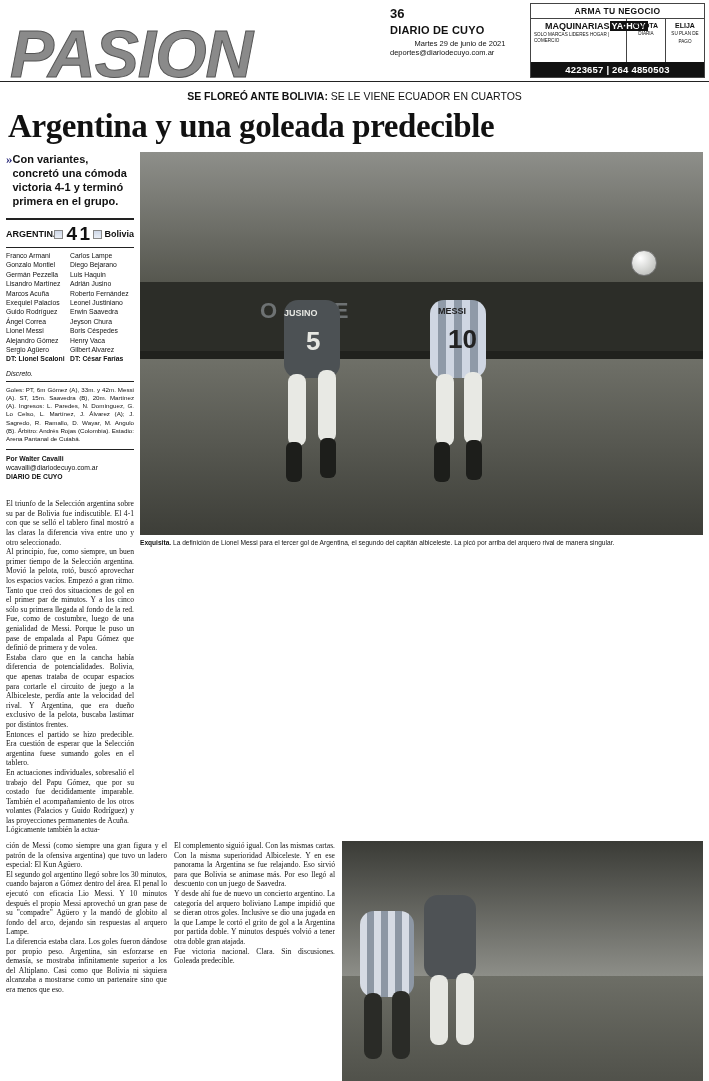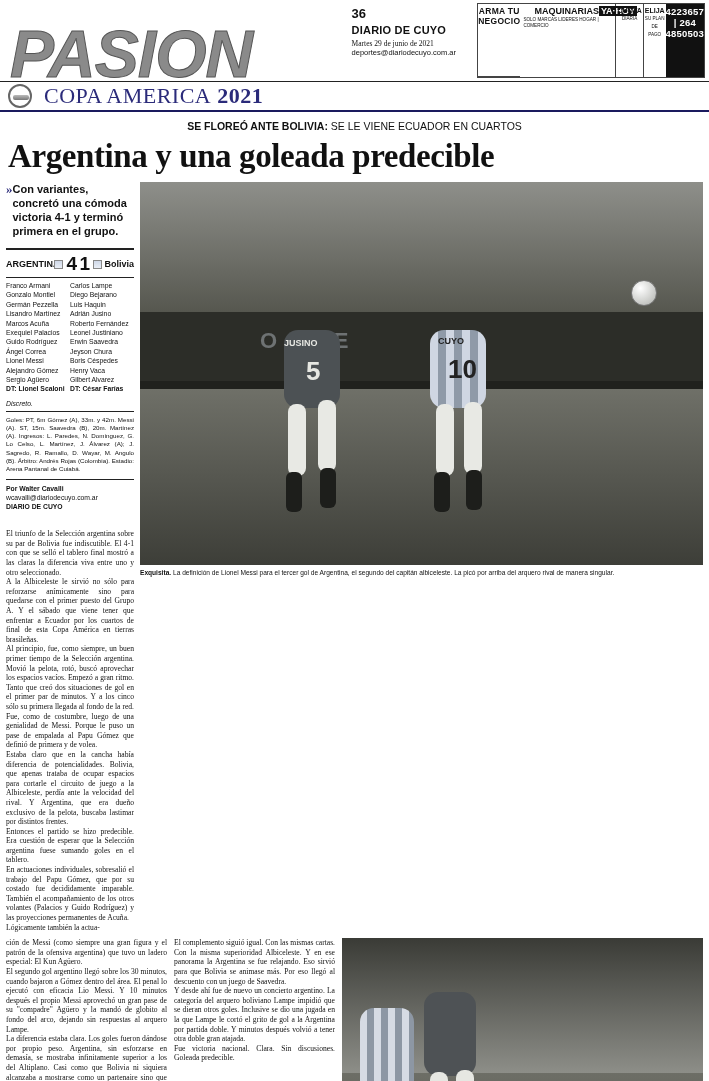--- a/index.html
+++ b/index.html
@@ -18,23 +18,23 @@
   .logo-word {
     font-family:"Liberation Sans", sans-serif;
     font-weight:bold; font-size:66px; line-height:68px;
     letter-spacing:-1px;
     color:#8a8a8a;
     -webkit-text-stroke:1px #555;
   }
   .mast-mid { width:140px; padding-top:6px; }
   .mast-mid .pg { font-family:"Liberation Sans", sans-serif; font-weight:bold; font-size:13px; }
   .mast-mid .dn { font-family:"Liberation Sans", sans-serif; font-weight:bold; font-size:11px; margin-top:3px; letter-spacing:.2px;}
-  .mast-mid .dt { font-family:Liberation Serif, serif; font-size:7.5px; margin-top:3px; }
+  .mast-mid .dt { font-family:Liberation Sans, sans-serif; font-size:7.5px; margin-top:3px;text-align:center; }
   .mast-mid .em { font-family:"Liberation Sans", sans-serif; font-size:7.5px; }
-  .ad-box { flex:1; border:1px solid #444; margin:3px 4px 3px 0; display:flex; flex-direction:row; }
+  .ad-box { flex:1; border:1px solid #444; margin:3px 4px 3px 0; display:flex; flex-direction:column; }
   .ad-top { font-family:"Liberation Sans", sans-serif; font-size:8.5px; font-weight:bold; text-align:center; border-bottom:1px solid #444; padding:2px 0; letter-spacing:.3px;}
   .ad-mid { display:flex; flex:1; }
   .ad-mid-l { width:96px; border-right:1px solid #444; padding:2px 3px; }
   .ad-brand { font-family:"Liberation Sans", sans-serif; font-size:9px; font-weight:bold;margin-left:11px; }
   .ad-brand .hoy { background:#111; color:#fff; padding:0 2px; }
   .ad-sub { font-family:"Liberation Sans", sans-serif; font-size:4.6px; line-height:5.6px; margin-top:1px;}
   .ad-mid-r { flex:1; display:flex; }
   .ad-cell { flex:1; text-align:center; font-family:"Liberation Sans", sans-serif; font-size:7px; font-weight:bold; line-height:8px; padding:3px 1px; border-right:1px solid #444;}
   .ad-cell:last-child{ border-right:none; }
   .ad-cell small { display:block; font-size:4.6px; font-weight:normal; }
@@ -150,28 +150,20 @@
           <div class="ad-cell">
             <span>ELIJA</span>
             <small>SU PLAN DE PAGO</small>
           </div>
         </div>
       </div>
       <div class="ad-bot">4223657  |  264 4850503</div>
     </div>
   </div>
 
-  <div class="copa-bar">
-    <div class="copa-logo">
-        <div class="ring"></div>
-      </div>
-    <div class="copa-title">
-      <span>COPA AMERICA</span>&nbsp;<b class="yr">2021</b>
-    </div>
-  </div>
 
   <div class="kicker">
     <b>SE FLOREÓ ANTE BOLIVIA:</b><span> SE LE  VIENE ECUADOR EN CUARTOS</span>
   </div>
 
   <div class="headline">Argentina y una goleada predecible</div>
 
   <div class="top-area">
 
     <div class="left-col">
@@ -225,21 +217,20 @@
       </div>
 
       <div class="byline">
         <div class="nm">Por Walter Cavalli</div>
         <div>wcavalli@diariodecuyo.com.ar</div>
         <div class="dd">DIARIO DE CUYO</div>
       </div>
 
       <div class="bodytext">
         <p>El triunfo de la Selección argentina sobre su par de Bolivia fue indiscutible. El 4-1 con que se selló el tablero final mostró a las claras la diferencia viva entre uno y otro seleccionado.</p>
-        <p>A la Albiceleste le sirvió no sólo para reforzarse anímicamente sino para quedarse con el primer puesto del Grupo A. Y el sábado que viene tener que enfrentar a Ecuador por los cuartos de final de esta Copa América en tierras brasileñas.</p>
         <p>Al principio, fue, como siempre, un buen primer tiempo de la Selección argentina. Movió la pelota, rotó, buscó aprovechar los espacios vacíos. Empezó a gran ritmo. Tanto que creó dos situaciones de gol en el primer par de minutos. Y a los cinco sólo su primera llegada al fondo de la red. Fue, como de costumbre, luego de una genialidad de Messi. Porque le puso un pase de empalada al Papu Gómez que definió de primera y de volea.</p>
         <p>Estaba claro que en la cancha había diferencia de potencialidades. Bolivia, que apenas trataba de ocupar espacios para cortarle el circuito de juego a la Albiceleste, perdía ante la velocidad del rival. Y Argentina, que era dueño exclusivo de la pelota, buscaba lastimar por distintos frentes.</p>
         <p>Entonces el partido se hizo predecible. Era cuestión de esperar que la Selección argentina fuese sumando goles en el tablero.</p>
         <p>En actuaciones individuales, sobresalió el trabajo del Papu Gómez, que por su costado fue decididamente  imparable. También el acompañamiento de los otros volantes (Palacios y Guido Rodríguez) y las proyecciones permanentes de Acuña.</p>
         <p>Lógicamente también la actua-</p>
       </div>
     </div>
 
     <div class="photo-col">
       <div class="photo">
@@ -260,21 +251,21 @@
           <div class="numtag" style="left:0; top:8px; font-size:9px;">JUSINO</div>
           <div class="numtag" style="left:22px; top:26px; font-size:26px;">5</div>
         </div>
 
         <div class="pl p2">
           <div class="torso"></div>
           <div class="leg" style="left:6px; top:74px;"></div>
           <div class="leg" style="left:34px; top:72px;"></div>
           <div class="sock" style="left:4px; top:142px;"></div>
           <div class="sock" style="left:36px; top:140px;"></div>
-          <div class="numtag" style="left:8px; top:6px; font-size:9px; color:#222;">CUYO</div>
+          <div class="numtag" style="left:8px; top:6px; font-size:9px; color:#222;">MESSI</div>
           <div class="numtag" style="left:18px; top:24px; font-size:26px; color:#222;">10</div>
         </div>
       </div>
       <div class="cap">
         <b>Exquisita.</b><span> La definición de Lionel Messi para el tercer gol de Argentina, el segundo del capitán albiceleste. La picó por arriba del arquero rival de manera singular.</span>
       </div>
     </div>
   </div>
 
   <div class="bottom">

